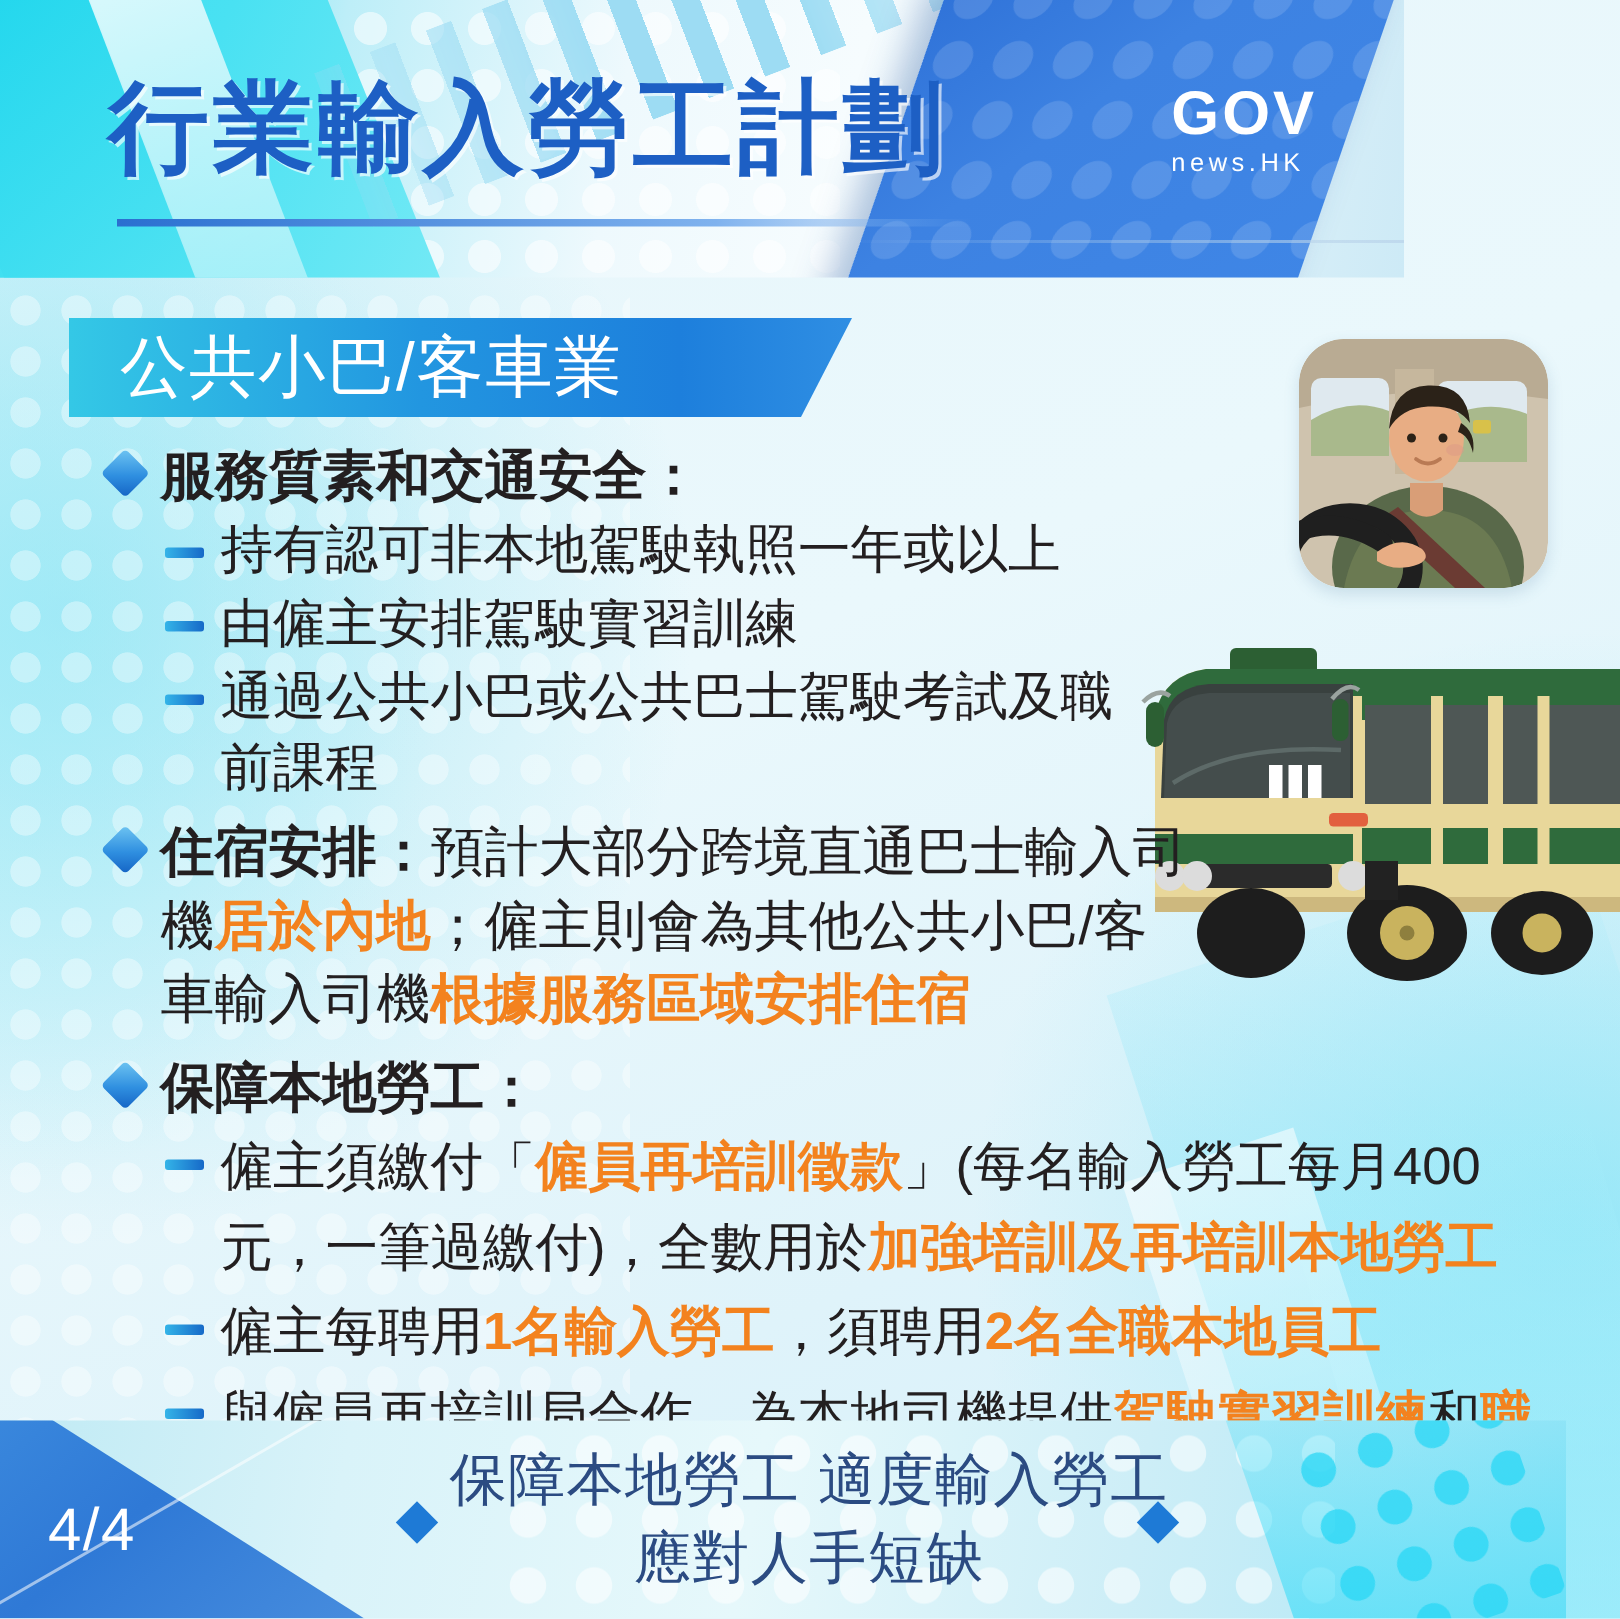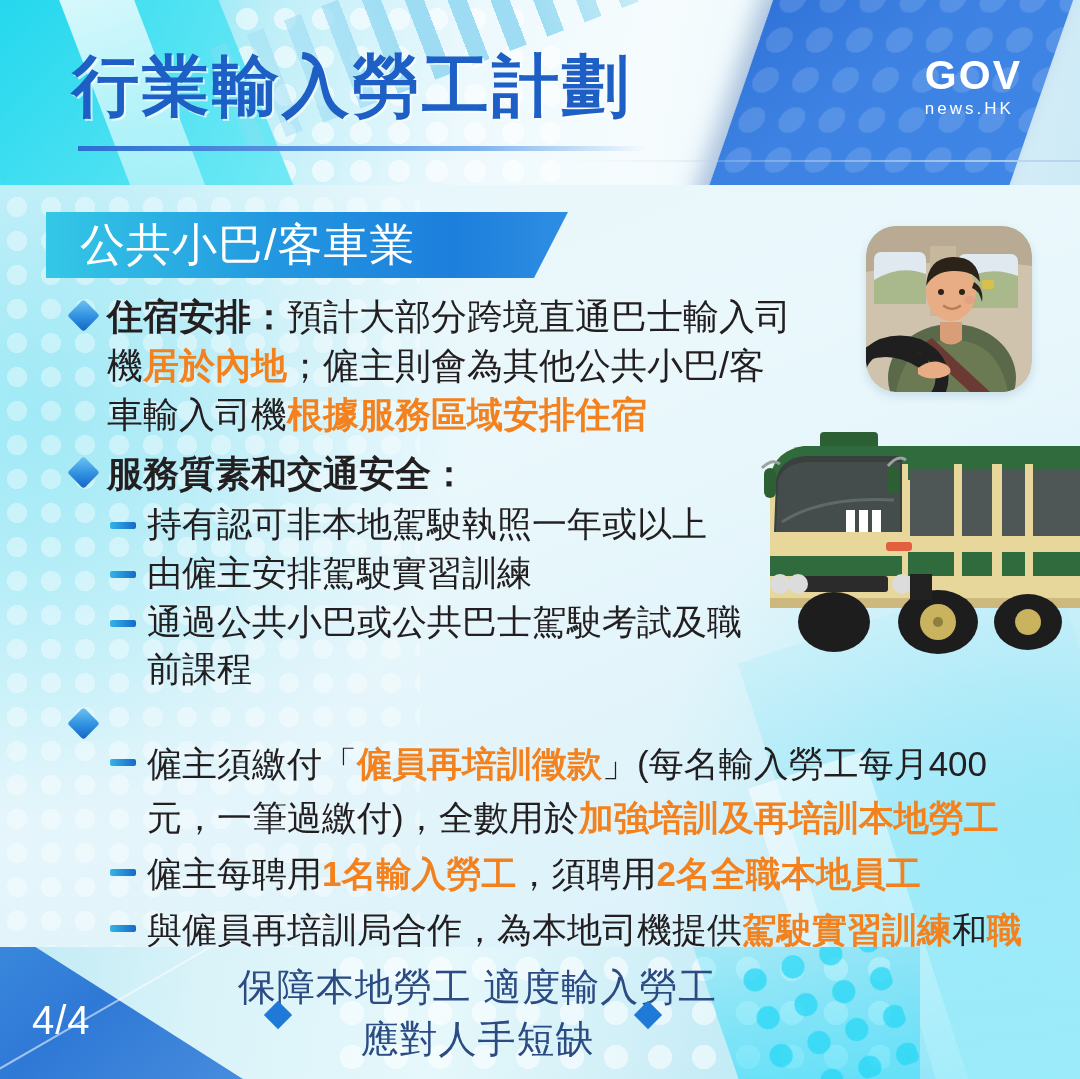--- a/index.html
+++ b/index.html
@@ -26,21 +26,21 @@
   .r-diag2{position:absolute;right:-30px;top:730px;width:210px;height:420px;
     background:linear-gradient(190deg,rgba(255,255,255,.0),rgba(168,240,252,.75));
     transform:rotate(-16deg);}
   .r-diag3{position:absolute;right:150px;top:760px;width:120px;height:420px;
     background:linear-gradient(180deg,rgba(255,255,255,.55),rgba(255,255,255,0));
     transform:rotate(-18deg);}
   .l-glow{position:absolute;left:-120px;top:170px;width:420px;height:620px;
     background:radial-gradient(ellipse at 30% 40%,rgba(150,235,248,.55),rgba(150,235,248,0) 70%);}
 
   
-  .header{position:absolute;left:0;top:0;width:1080px;height:185px;overflow:hidden;
+  .header{position:absolute;left:0;top:0;width:936px;height:185px;overflow:hidden;
     background:linear-gradient(100deg,#34dff0 0%,#63e6f4 10%,#bdeef8 24%,#eef9fd 44%,#f6fcfe 60%,#e9f6fb 76%,#cdeaf6 100%);}
   .hdr-cyanL{position:absolute;left:-80px;top:-40px;width:330px;height:300px;
     background:linear-gradient(135deg,#2ddcef 0%,#49e1f2 55%,#73e9f5 100%);transform:rotate(-22deg);}
   .hdr-cyanL2{position:absolute;left:-20px;top:-30px;width:120px;height:290px;
     background:linear-gradient(160deg,#18d4ec,#58e4f3);transform:rotate(-21deg);opacity:.85;}
   .hdr-white1{position:absolute;left:100px;top:-60px;width:70px;height:320px;
     background:linear-gradient(180deg,rgba(255,255,255,.85),rgba(255,255,255,.35));transform:rotate(-21deg);}
   .hdr-dots{position:absolute;left:0px;top:0px;width:560px;height:185px;
     background-image:radial-gradient(rgba(255,255,255,.55) 40%,rgba(255,255,255,0) 42%);
     background-size:38px 38px;}
@@ -91,21 +91,21 @@
     background:linear-gradient(90deg,#34b4e8,#1669c8);}
   .sub-text{font-size:35px;line-height:47px;color:#231f20;}
   .tight{line-height:54px;}
 
   
   .driver{position:absolute;left:866px;top:226px;width:166px;height:166px;border-radius:30px;overflow:hidden;
     box-shadow:0 4px 10px rgba(60,110,150,.18);}
   .bus{position:absolute;left:742px;top:424px;width:340px;height:230px;}
 
   
-  .footer{position:absolute;left:0;bottom:0;width:920px;height:132px;overflow:hidden;
+  .footer{position:absolute;left:0;bottom:0;width:1044px;height:132px;overflow:hidden;
     background:linear-gradient(100deg,#bfeaf4 0%,#d9f3f9 22%,#e6f8fb 48%,#cdeef7 72%,#a9e6f6 100%);}
   .ft-tri{position:absolute;left:-40px;bottom:-30px;width:330px;height:210px;
     background:linear-gradient(140deg,#3f8fe0 0%,#2f79d6 45%,#4f93e0 100%);
     clip-path:polygon(0 0,0 100%,100% 100%);}
   .ft-tri-line{position:absolute;left:-30px;bottom:-8px;width:320px;height:2px;
     background:rgba(255,255,255,.55);transform:rotate(-30deg);transform-origin:left bottom;}
   .ft-cyan{position:absolute;right:-50px;bottom:-40px;width:250px;height:230px;
     background:linear-gradient(200deg,rgba(90,225,248,.0),rgba(60,220,248,.85));
     transform:rotate(-19deg);}
   .ft-cyan-dots{position:absolute;right:20px;bottom:-10px;width:150px;height:150px;
@@ -227,51 +227,52 @@
         <circle cx="196" cy="198" r="18" fill="#c9b35e"></circle>
         <circle cx="196" cy="198" r="5" fill="#8e7f3e"></circle>
         <circle cx="286" cy="198" r="13" fill="#c9b35e"></circle>
         <rect x="168" y="150" width="22" height="26" fill="#222"></rect>
       </g>
     </svg>
   </div>
 
   <div class="content">
 
+    <div class="blk" style="margin-bottom:8px;">
+      <div class="bullet-row">
+        <div class="dia"></div>
+        <div class="b-text">服務質素和交通安全：</div>
+      </div>
+      <div class="sub-row">
+        <div class="dash"></div>
+        <div class="sub-text" id="b1i0" style="max-width:620px;"><span>持有認可非本地駕駛執照一年或以上</span></div>
+      </div>
+      <div class="sub-row">
+        <div class="dash"></div>
+        <div class="sub-text" id="b1i1" style="max-width:620px;"><span>由僱主安排駕駛實習訓練</span></div>
+      </div>
+      <div class="sub-row">
+        <div class="dash"></div>
+        <div class="sub-text" id="b1i2" style="max-width:620px;"><span>通過公共小巴或公共巴士駕駛考試及職前課程</span></div>
+      </div>
+    </div>
+
     <div class="blk" style="margin-bottom:10px;">
       <div class="bullet-row">
         <div class="dia"></div>
         <div style="max-width:690px;">
           <span class="b-text">住宿安排：</span><span class="p-text" id="b0p"><span>預計大部分跨境直通巴士輸入司機</span><span class="hl">居於內地</span><span>；僱主則會為其他公共小巴/客車輸入司機</span><span class="hl">根據服務區域安排住宿</span></span>
         </div>
       </div>
     </div>
 
-    <div class="blk" style="margin-bottom:8px;">
-      <div class="bullet-row">
-        <div class="dia"></div>
-        <div class="b-text">服務質素和交通安全：</div>
-      </div>
-      <div class="sub-row">
-        <div class="dash"></div>
-        <div class="sub-text" id="b1i0" style="max-width:620px;"><span>持有認可非本地駕駛執照一年或以上</span></div>
-      </div>
-      <div class="sub-row">
-        <div class="dash"></div>
-        <div class="sub-text" id="b1i1" style="max-width:620px;"><span>由僱主安排駕駛實習訓練</span></div>
-      </div>
-      <div class="sub-row">
-        <div class="dash"></div>
-        <div class="sub-text" id="b1i2" style="max-width:620px;"><span>通過公共小巴或公共巴士駕駛考試及職前課程</span></div>
-      </div>
-    </div>
-
     <div class="blk">
       <div class="bullet-row">
         <div class="dia"></div>
+        <div class="b-text">保障本地勞工：</div>
       </div>
       <div class="sub-row">
         <div class="dash"></div>
         <div class="sub-text tight" id="b2i0" style="max-width:900px;"><span>僱主須繳付「</span><span class="hl">僱員再培訓徵款</span><span>」(每名輸入勞工每月400元，一筆過繳付)，全數用於</span><span class="hl">加強培訓及再培訓本地勞工</span></div>
       </div>
       <div class="sub-row">
         <div class="dash"></div>
         <div class="sub-text tight" id="b2i1" style="max-width:900px;"><span>僱主每聘用</span><span class="hl">1名輸入勞工</span><span>，須聘用</span><span class="hl">2名全職本地員工</span></div>
       </div>
       <div class="sub-row">

